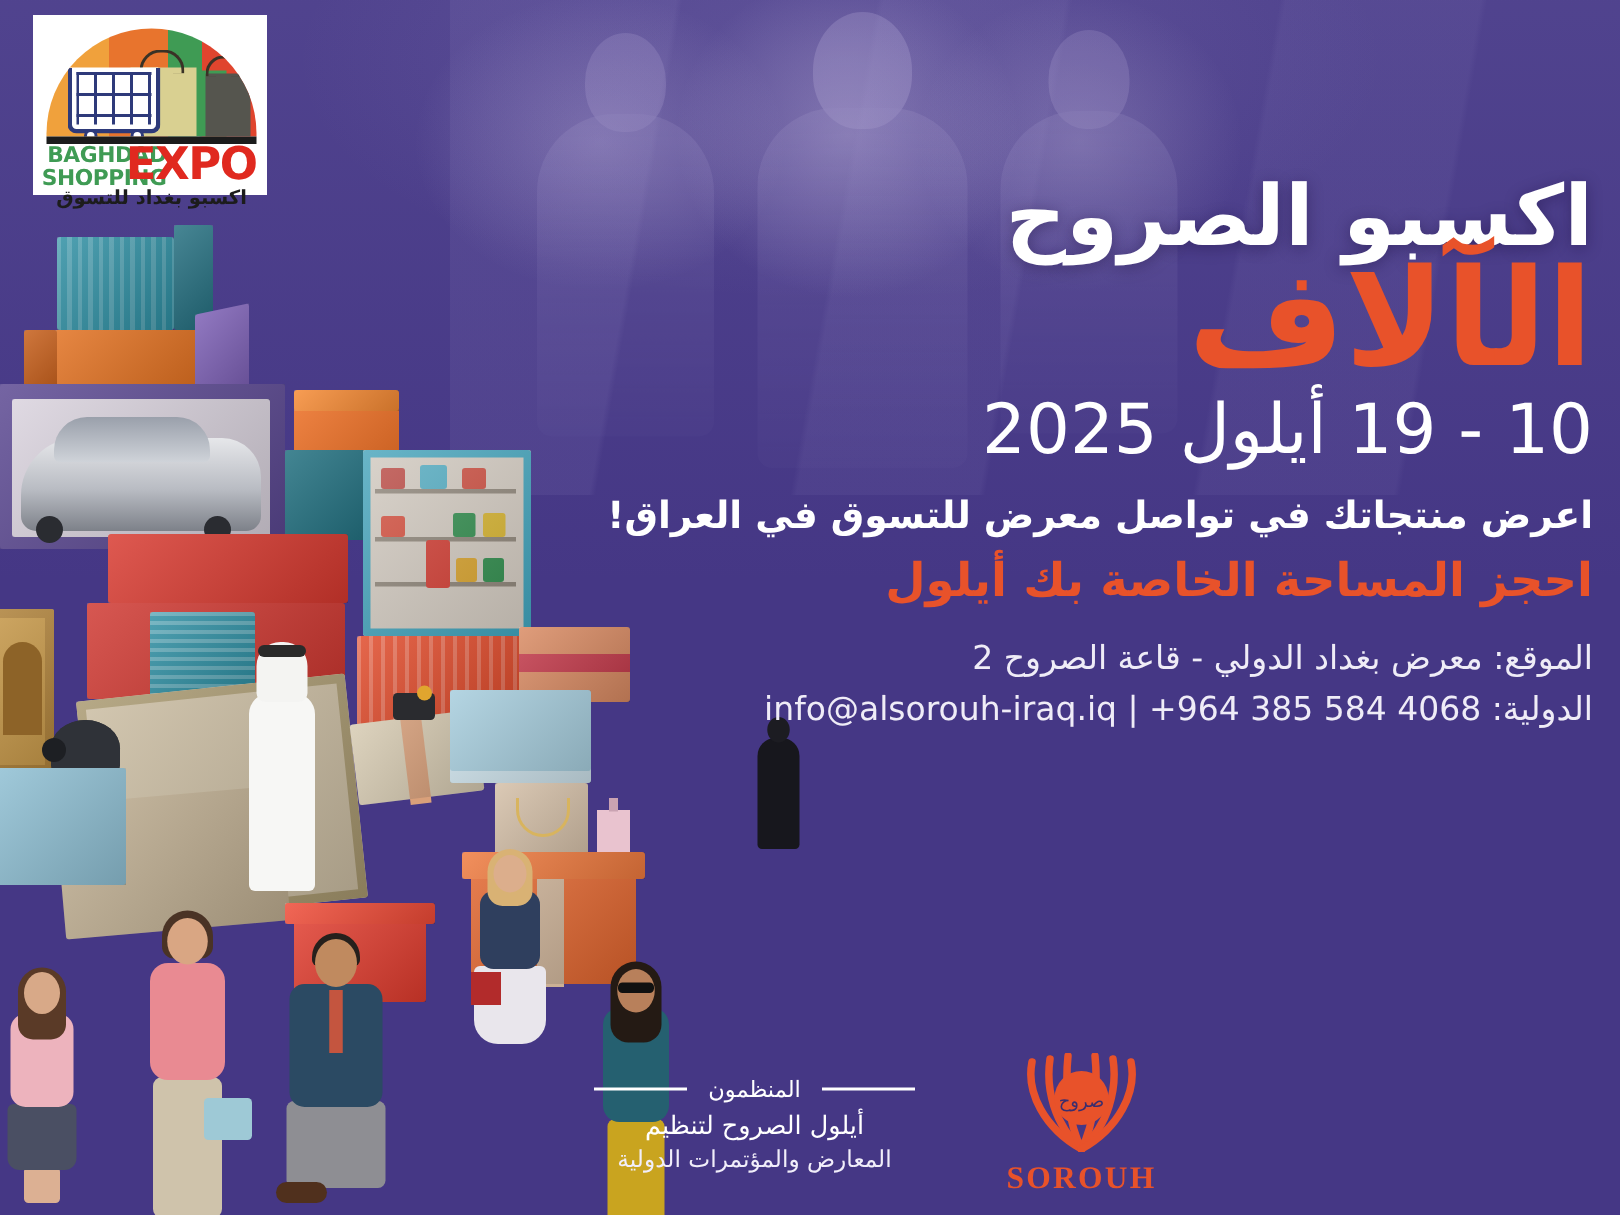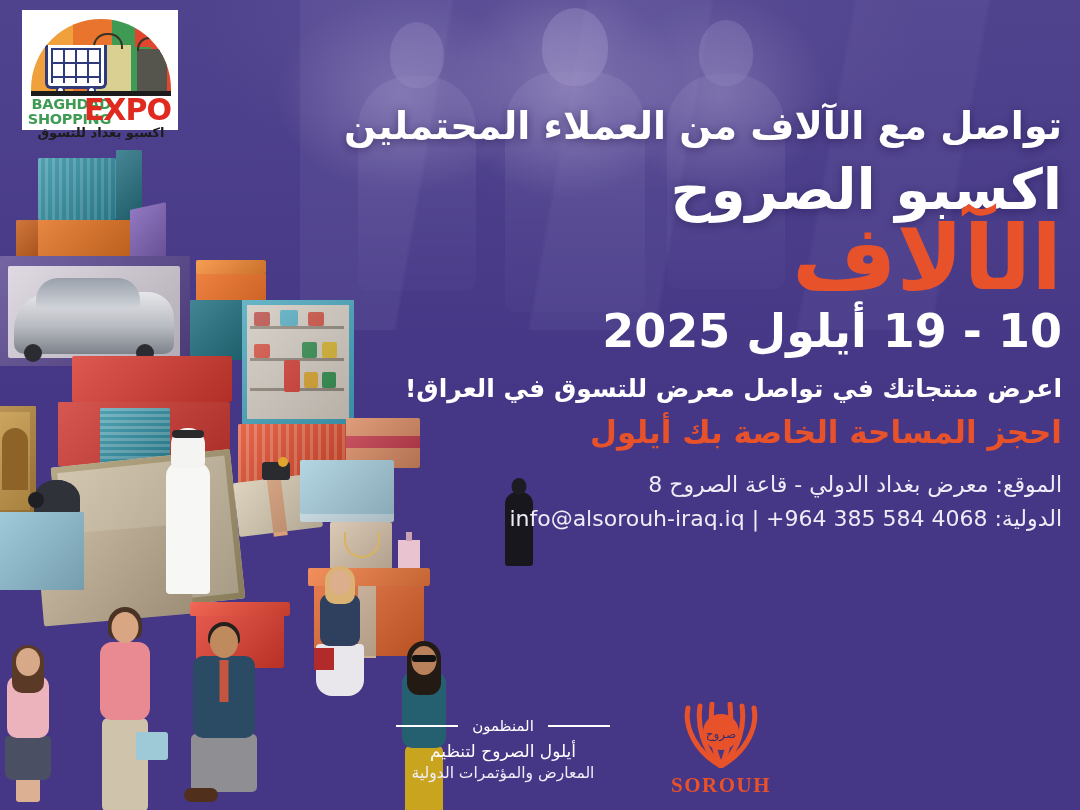--- a/index.html
+++ b/index.html
@@ -278,21 +278,21 @@
   .brand-line{
     margin-top:12px;
     font-size:56px; font-weight:bold; line-height:1.02; color:#ffffff;
     text-shadow:0 2px 10px rgba(25,12,60,.4);
   }
   .brand-accent{
     font-size:90px; font-weight:bold; line-height:.98; color:#e8522a;
     margin-top:-4px; letter-spacing:-1px;
   }
   .dates{
-    margin-top:4px; font-size:46px; font-weight:bold; color:#ffffff;
+    margin-top:4px; font-size:46px; font-weight:normal; color:#ffffff;
     line-height:1.1; direction:rtl;text-align:right;
   }
   .pitch{
     margin-top:16px; font-size:25px; font-weight:bold; color:#ffffff; line-height:1.3;
   }
   .cta{
     margin-top:8px; font-size:31px; font-weight:bold; color:#e8522a; line-height:1.25;
   }
   .info{
     margin-top:16px; font-size:22px; color:#efecf7; line-height:1.55; font-weight:400;
@@ -483,28 +483,27 @@
       <div class="expo-en-left">
         <span class="expo-baghdad">BAGHDAD</span>
         <span class="expo-shopping">SHOPPING</span>
       </div>
       <div class="expo-big">EXPO</div>
       <div class="expo-ar">اكسبو بغداد للتسوق</div>
     </div>
   </div>
 
   <div class="copy">
-    <div class="headline">تواصل مع الآلاف من العملاء المحتملين</div>
     <div class="brand-line">اكسبو الصروح</div>
     <div class="brand-accent">الآلاف</div>
     <div class="dates">10 - 19 أيلول 2025</div>
     <div class="pitch">اعرض منتجاتك في تواصل معرض للتسوق في العراق!</div>
     <div class="cta">احجز المساحة الخاصة بك أيلول</div>
     <div class="info">
-      <div>الموقع: معرض بغداد الدولي - قاعة الصروح 8</div>
+      <div>الموقع: معرض بغداد الدولي - قاعة الصروح 2</div>
       <div>
         <span>الدولية:</span>
         <span class="ltr">info@alsorouh-iraq.iq | +964 385 584 4068</span>
       </div>
     </div>
   </div>
 
   <div class="footer">
     <div class="sorouh">
       <svg class="sorouh-mark" viewBox="0 0 118 66">

